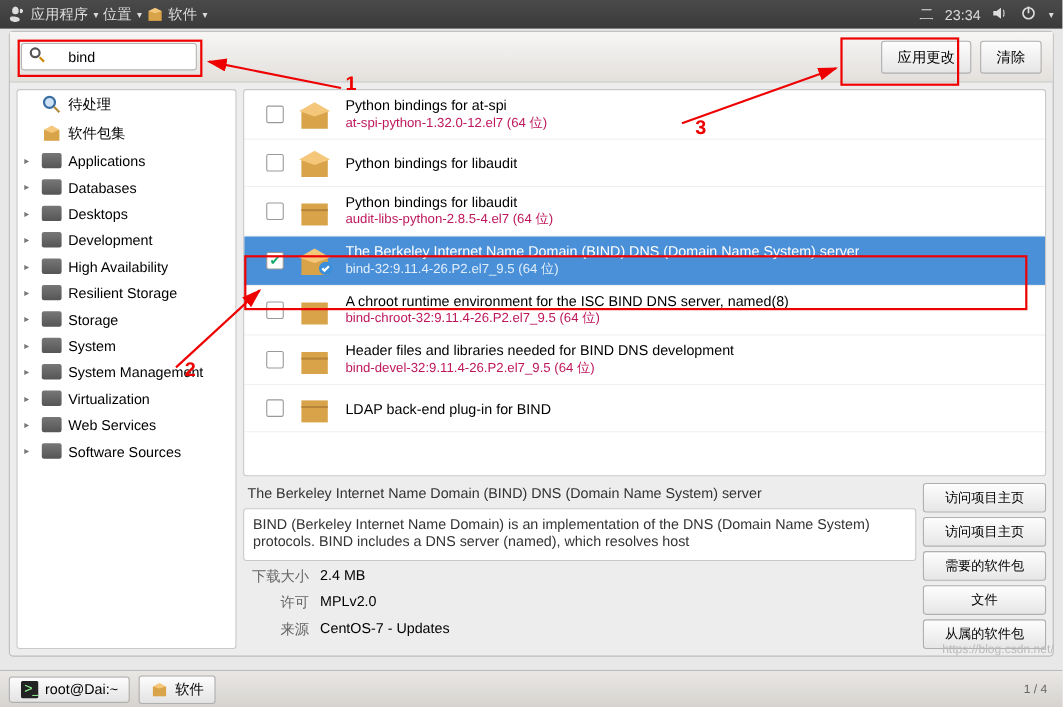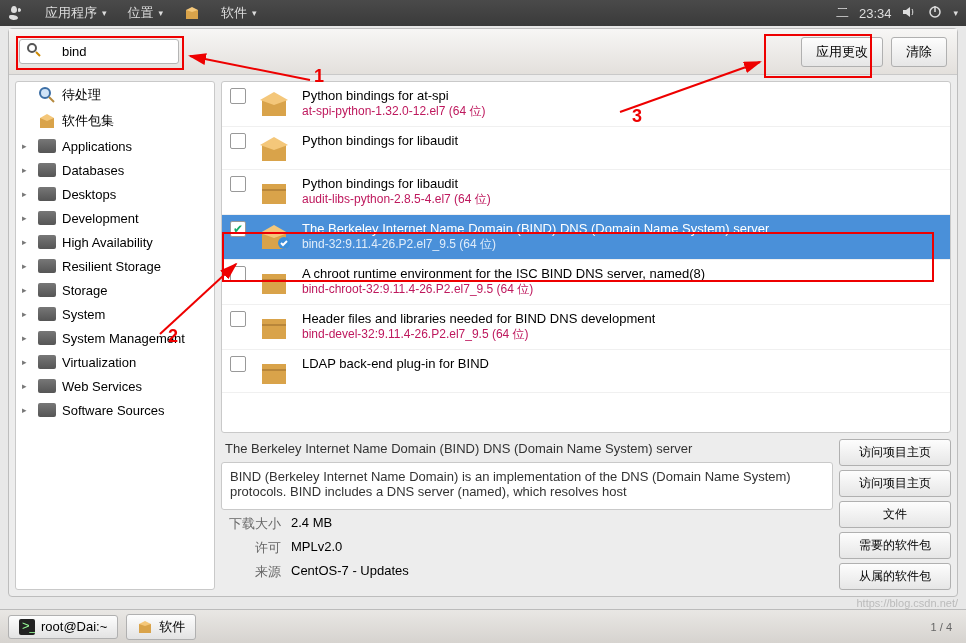--- a/index.html
+++ b/index.html
@@ -1,19 +1,19 @@
 <!DOCTYPE html>
 <html><head>
 <meta charset="utf-8">
 <style>
 * { box-sizing: border-box; margin: 0; padding: 0; font-family: "WenQuanYi Micro Hei", "Microsoft YaHei", sans-serif; font-size: 13px; }
 body { background: #e8e8e8; width: 966px; height: 643px; overflow: hidden; position: relative; }
 
 
-.top-panel { height: 26px; background: linear-gradient(#4a4a4a,#3a3a3a); color: #ddd; display: flex; align-items: center; padding: 0 8px; gap: 21px; }
+.top-panel { height: 26px; background: linear-gradient(#4a4a4a,#3a3a3a); color: #ddd; display: flex; align-items: center; padding: 0 8px; gap: 4px; }
 .top-panel .menu-item { color: #ddd; cursor: pointer; display: flex; align-items: center; gap: 3px; }
 .top-panel .spacer { flex: 1; }
 .top-panel .tray { display: flex; align-items: center; gap: 10px; }
 .panel-icon { width: 16px; height: 16px; display: inline-block; }
 .caret::after { content: "▾"; font-size: 9px; margin-left: 2px; }
 
 
 .window { position: absolute; left: 8px; top: 28px; right: 8px; bottom: 46px; background: #ededed; border: 1px solid #bdbdbd; border-radius: 4px; display: flex; flex-direction: column; }
 
 
@@ -27,21 +27,21 @@
 .body { flex: 1; display: flex; min-height: 0; }
 .sidebar { width: 200px; background: #fff; border: 1px solid #c9c9c9; margin: 6px 0 6px 6px; border-radius: 3px; overflow-y: auto; }
 .sidebar-row { display: flex; align-items: center; padding: 4px 6px; gap: 6px; cursor: pointer; }
 .sidebar-row .tw { width: 10px; color: #777; font-size: 9px; }
 .sb-icon { width: 18px; height: 16px; display: inline-flex; align-items: center; justify-content: center; }
 .folder-icon { width: 18px; height: 14px; background: linear-gradient(#777,#555); border-radius: 2px; position: relative; }
 .mag-icon svg, .box-icon svg { width: 18px; height: 18px; }
 
 .main { flex: 1; display: flex; flex-direction: column; margin: 6px 6px 6px 6px; min-width: 0; }
 .pkg-list { flex: 1; background: #fff; border: 1px solid #c9c9c9; border-radius: 3px; overflow-y: auto; }
-.pkg-row { display: flex; gap: 10px; padding: 6px 8px; border-bottom: 1px solid #f0f0f0; }
+.pkg-row { display: flex; align-items: center; gap: 10px; padding: 6px 20px; border-bottom: 1px solid #f0f0f0; }
 .pkg-row.selected { background: #4a90d9; color: #fff; }
 .pkg-row.selected .pkg-sub { color: #e0edfa; }
 .pkg-chk { width: 16px; height: 16px; border: 1px solid #999; border-radius: 2px; background: #fff; display: flex; align-items: center; justify-content: center; cursor: pointer; flex-shrink: 0; }
 .pkg-chk.checked::after { content: "✔"; color: #2a7; font-size: 12px; line-height: 1; }
 .pkg-row.selected .pkg-chk.checked::after { color: #1a6; }
 .pkg-icon { width: 36px; height: 30px; flex-shrink: 0; }
 .pkg-text { display: flex; flex-direction: column; min-width: 0; }
 .pkg-title { white-space: nowrap; overflow: hidden; text-overflow: ellipsis; }
 .pkg-sub { color: #be185d; font-size: 12px; }
 
@@ -66,21 +66,21 @@
 .box-open path.body { fill: #d9a34a; }
 .box-closed rect { fill: #d9a34a; }
 
 
 .anno { position: absolute; pointer-events: none; }
 .red-box { border: 2px solid #e00; position: absolute; }
 .red-text { color: #e00; font-weight: bold; font-size: 18px; position: absolute; }
 .red-arrow { stroke: #e00; stroke-width: 2; fill: none; }
 .red-arrow-head { fill: #e00; }
 
-.watermark { position: absolute; right: 8px; bottom: 34px; color: #bbb; font-size: 11px; }
+.watermark { position: absolute; right: 8px; bottom: 46px; color: #bbb; font-size: 11px; }
 </style>
 </head>
 <body>
 
 <div class="top-panel">
   <span class="panel-icon">
     <svg viewBox="0 0 16 16">
         <path d="M6 1c2 0 3 2 3 4s-1 3-3 3-3-1-3-3 1-4 3-4zm5 2c1 0 2 1 2 2s-1 2-2 2-1-1-1-2 0-2 1-2zM4 10c3 0 6 1 6 3 0 1-2 2-4 2s-5-1-5-3 1-2 3-2z" fill="#ddd"></path>
       </svg>
   </span>
@@ -328,22 +328,22 @@
               <span>MPLv2.0</span>
             </div>
           <div class="meta-row">
               <span class="meta-label">来源</span>
               <span>CentOS-7 - Updates</span>
             </div>
         </div>
         <div class="detail-right">
           <button class="btn">访问项目主页</button>
           <button class="btn">访问项目主页</button>
+          <button class="btn">需要的软件包</button>
           <button class="btn">文件</button>
-          <button class="btn">需要的软件包</button>
           <button class="btn">从属的软件包</button>
         </div>
       </div>
     </div>
   </div>
 </div>
 
 <div class="taskbar">
   <div class="task-btn">
     <span class="ticon"><svg viewBox="0 0 16 16">

